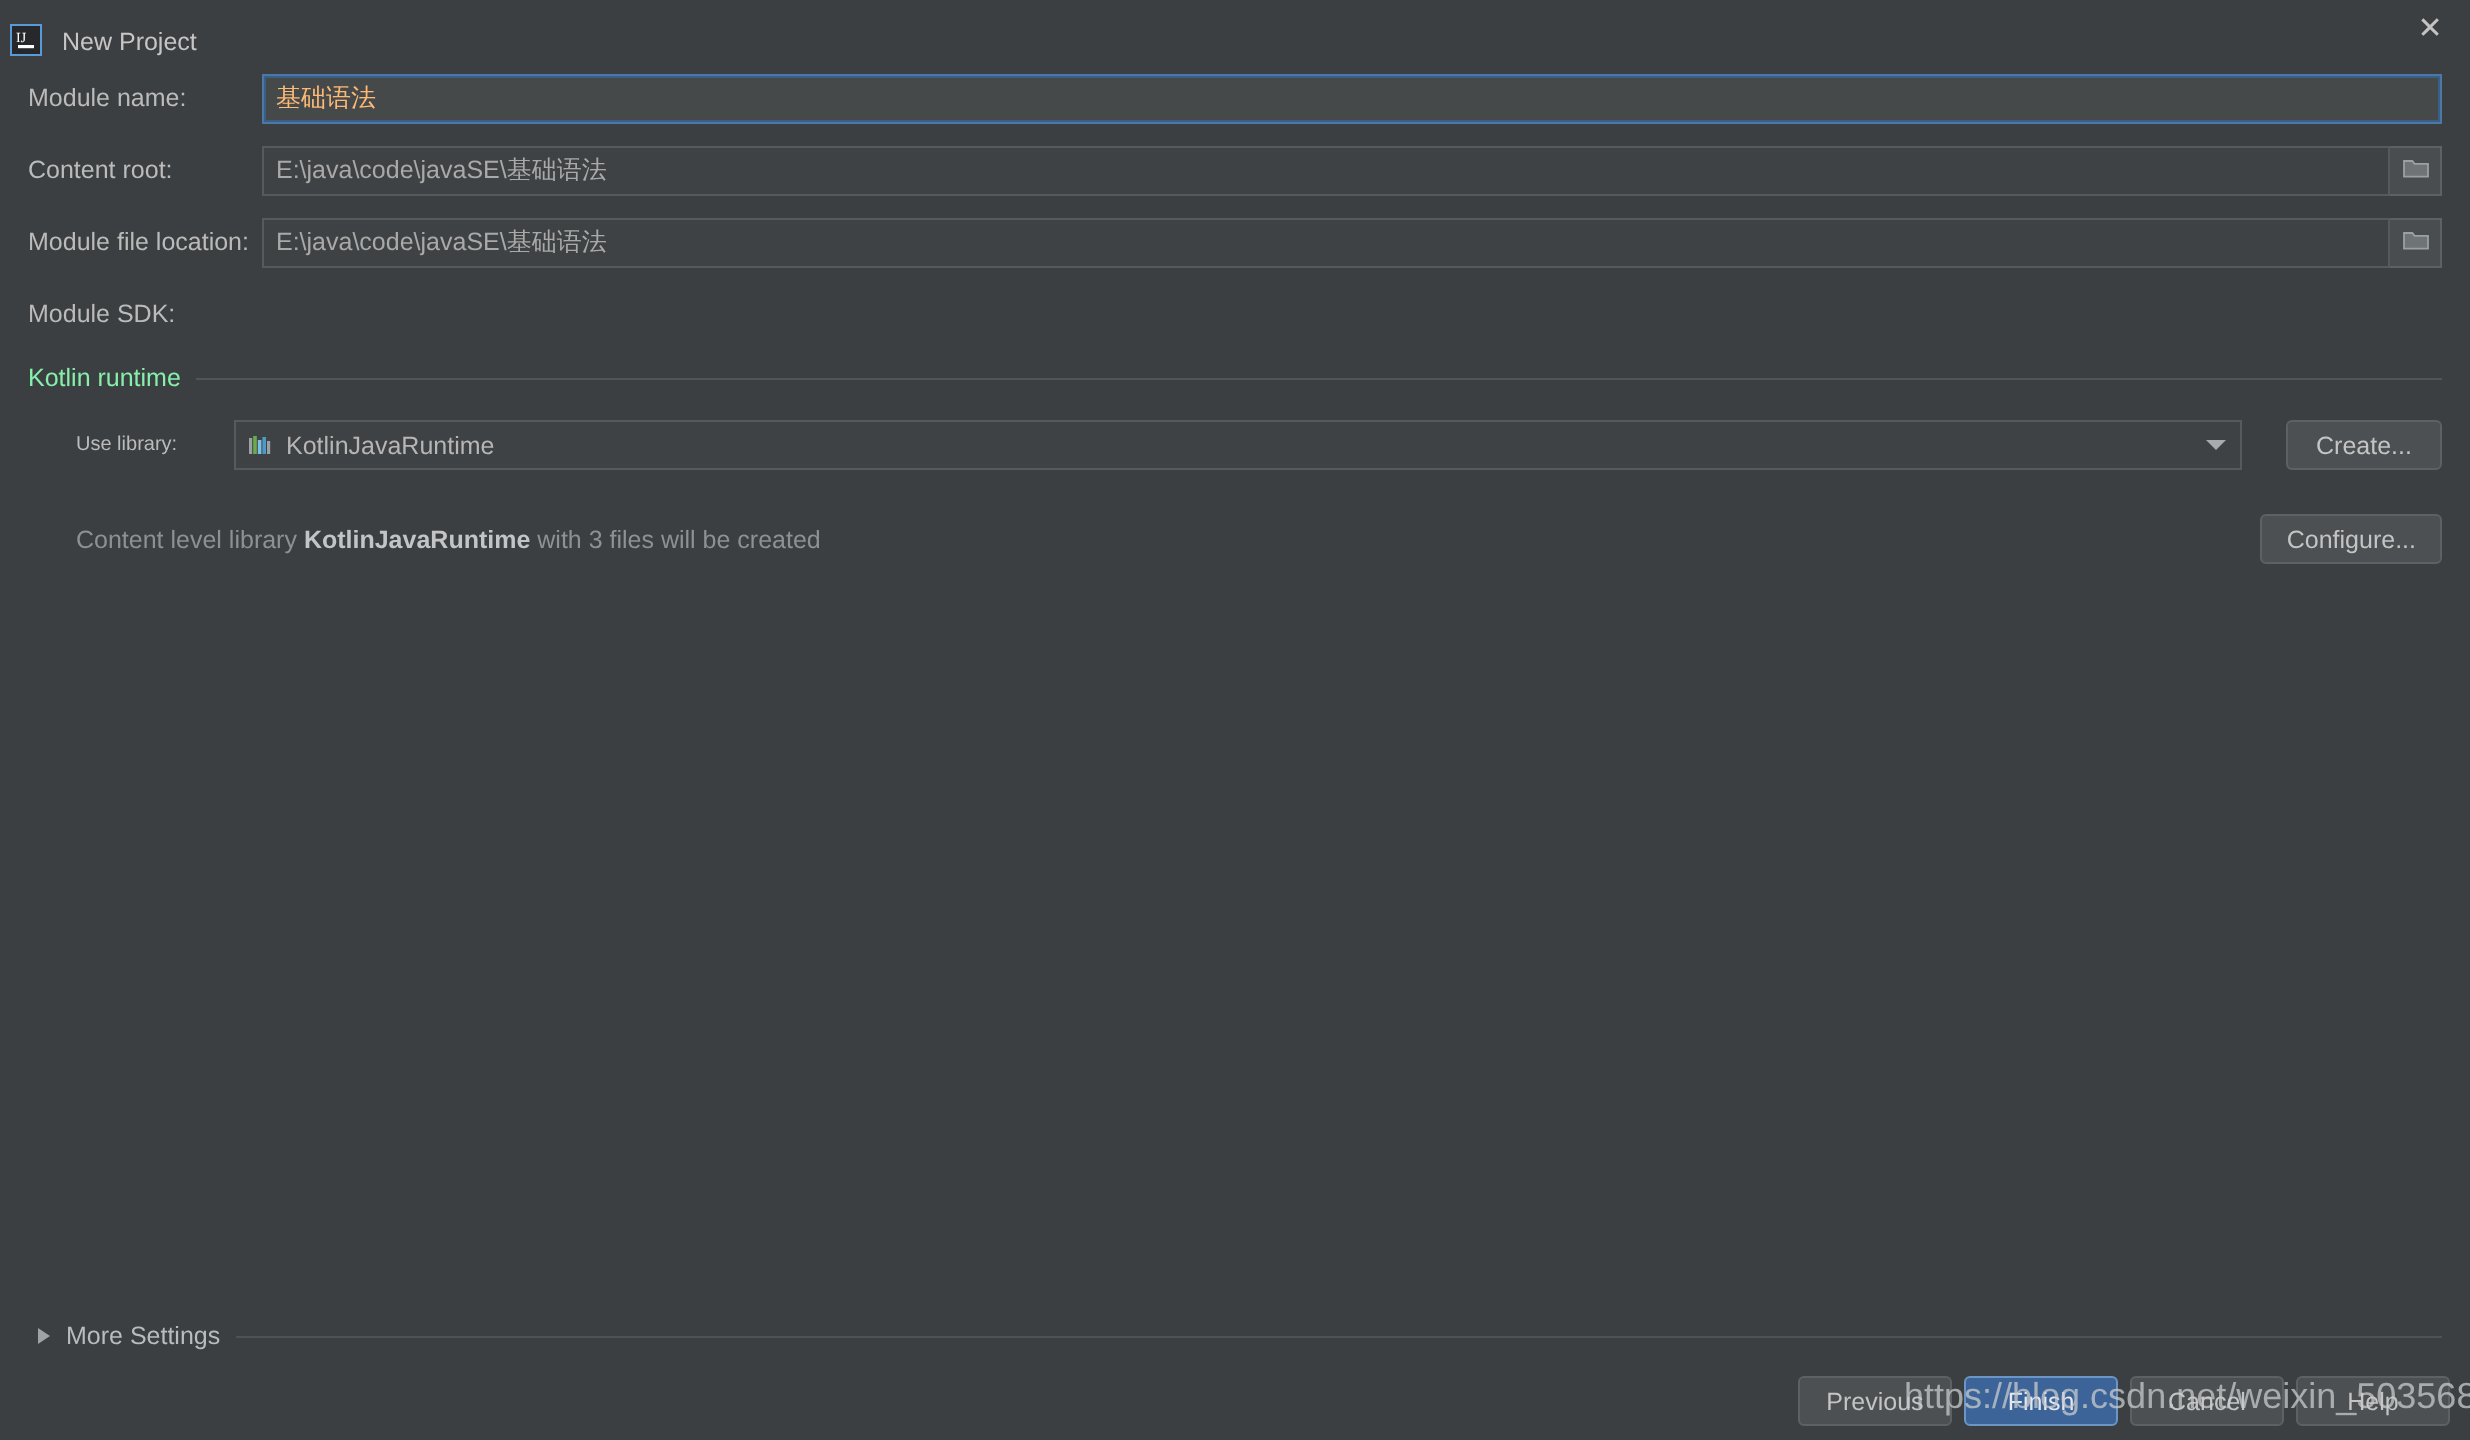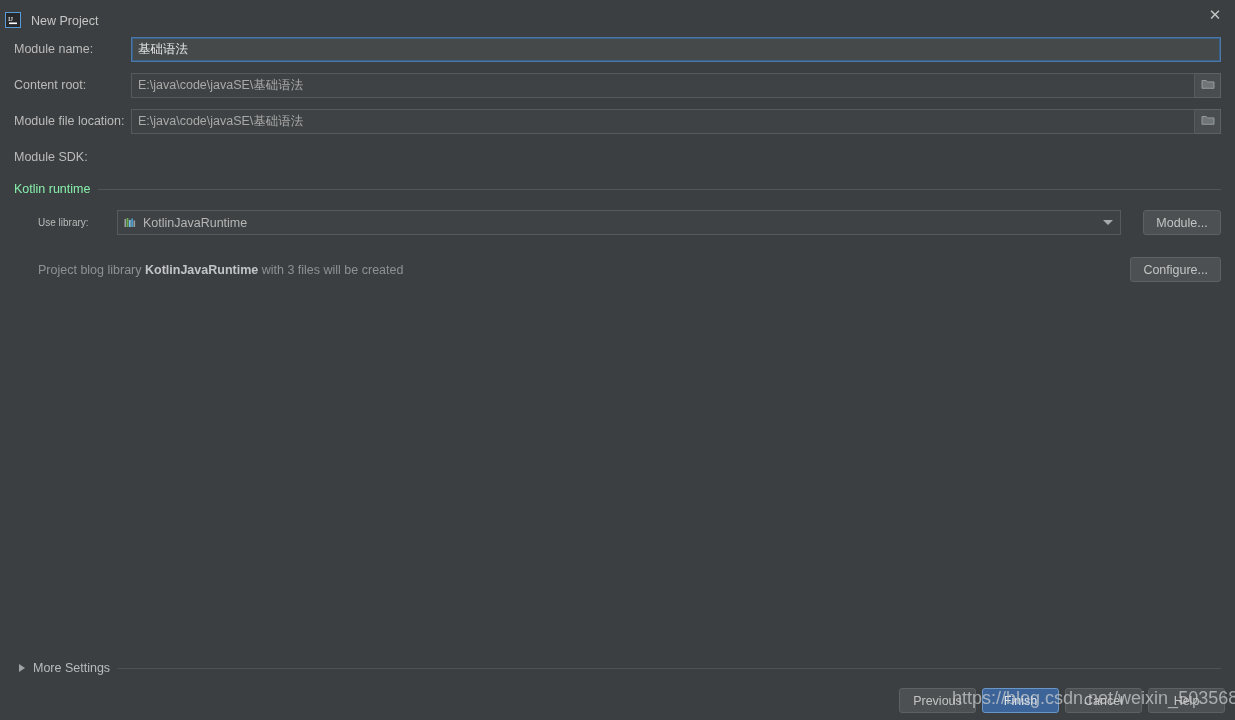--- a/index.html
+++ b/index.html
@@ -76,21 +76,21 @@
     white-space: nowrap;
     flex: none;
   }
   .lbl-w { width: 117px; }
 
   .field {
     height: 25px;
     box-sizing: border-box;
     background: #45494a;
     border: 1px solid #5e6060;
-    color: #e5e5e5;
+    color: #fdba74;
     font-size: 12.5px;
     font-family: "Liberation Sans", sans-serif;
     padding: 0 6px;
     display: flex;
     align-items: center;
     outline: none;
   }
   .field.focused {
     border: 1px solid #4a78a8;
     box-shadow: 0 0 0 1px #3b5e85 inset;
@@ -329,25 +329,25 @@
           <rect x="4.9" y="3" width="1.8" height="7" fill="#7fc0e0"></rect>
           <rect x="7.2" y="1.5" width="1.8" height="8.5" fill="#4e9ac6"></rect>
           <rect x="9.5" y="3.5" width="1.6" height="6.5" fill="#9aa0a3"></rect>
         </svg>
       </span>
       <span>KotlinJavaRuntime</span>
       <span class="arrow-box">
           <span class="tri-down"></span>
         </span>
     </div>
-    <button class="btn">Module...</button>
+    <button class="btn">Create...</button>
   </div>
 
   <div class="hint-row">
-    <span class="hint"><span>Project blog library </span><b>KotlinJavaRuntime</b><span> with 3 files will be created</span></span>
+    <span class="hint"><span>Content level library </span><b>KotlinJavaRuntime</b><span> with 3 files will be created</span></span>
     <span class="hint-spacer"></span>
     <button class="btn">Configure...</button>
   </div>
 
 </div>
 
 <div class="more">
   <span class="tri-right"></span>
   <span class="more-title">More Settings</span>
   <span class="more-line"></span>

